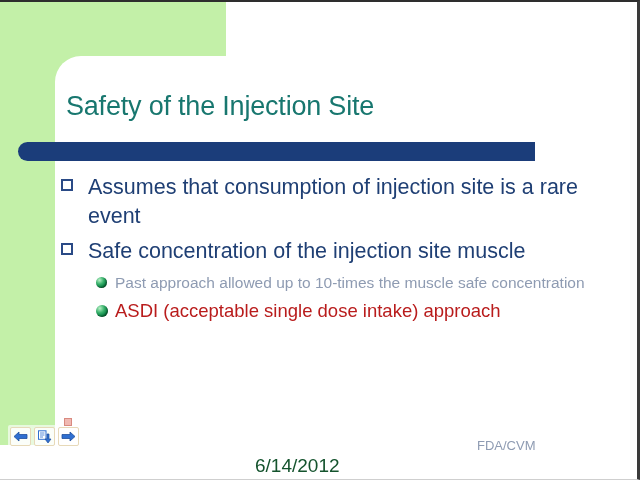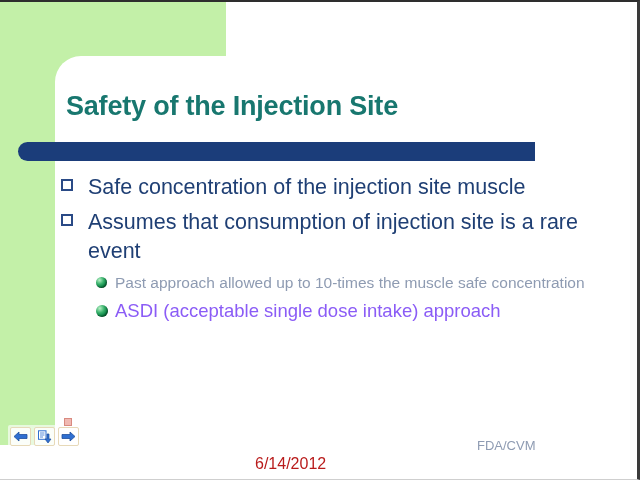--- a/index.html
+++ b/index.html
@@ -47,21 +47,21 @@
   }
 
   
   .title {
     position: absolute;
     left: 66px;
     top: 88px;
     width: 540px;
     color: #18776f;
     font-size: 27px;
-    font-weight: bold;
+    font-weight: normal;
     letter-spacing: -0.2px;
     line-height: 32px;
     white-space: nowrap;
   }
 
   
   .title-rule {
     position: absolute;
     left: 18px;
     top: 140px;
@@ -115,21 +115,21 @@
 
   .lvl2 {
     position: relative;
     padding-left: 19px;
     font-size: 15.5px;
     line-height: 21px;
     margin-bottom: 2px;
   }
   .lvl2.muted { color: #8e9bb2; }
   .lvl2.strong {
-    color: #8b5cf6;
+    color: #b91c1c;
     font-size: 18.5px;
     line-height: 25px;
     margin-top: 5px;
   }
   .sphere {
     position: absolute;
     left: 0;
     top: 5px;
     width: 11px;
     height: 11px;
@@ -146,22 +146,22 @@
     line-height: 21px;
     padding-left: 19px;
     margin-top: 4px;
   }
 
   
   .footer-date {
     position: absolute;
     left: 255px;
     top: 453px;
-    color: #b91c1c;
-    font-size: 16px;
+    color: #14532d;
+    font-size: 19px;
   }
   .footer-org {
     position: absolute;
     left: 477px;
     top: 436px;
     color: #8e9bb2;
     font-size: 13px;
   }
 
   
@@ -219,26 +219,26 @@
   <div class="white-card"></div>
 
   <div class="title">Safety of the Injection Site</div>
 
   <div class="title-rule"></div>
 
   <div class="body">
 
     <div class="lvl1">
       <span class="marker"></span>
-      <span class="lvl1-text">Safe concentration of the injection site muscle</span>
+      <span class="lvl1-text">Assumes that consumption of injection site is a rare event</span>
     </div>
 
     <div class="lvl1">
       <span class="marker"></span>
-      <span class="lvl1-text">Assumes that consumption of injection site is a rare event</span>
+      <span class="lvl1-text">Safe concentration of the injection site muscle</span>
     </div>
 
     <div class="sub-wrap">
 
       <div class="lvl2 muted">
         <span class="sphere"></span>
         <span>Past approach allowed up to 10-times the muscle safe concentration</span>
       </div>
 
       <div class="lvl2 strong">

